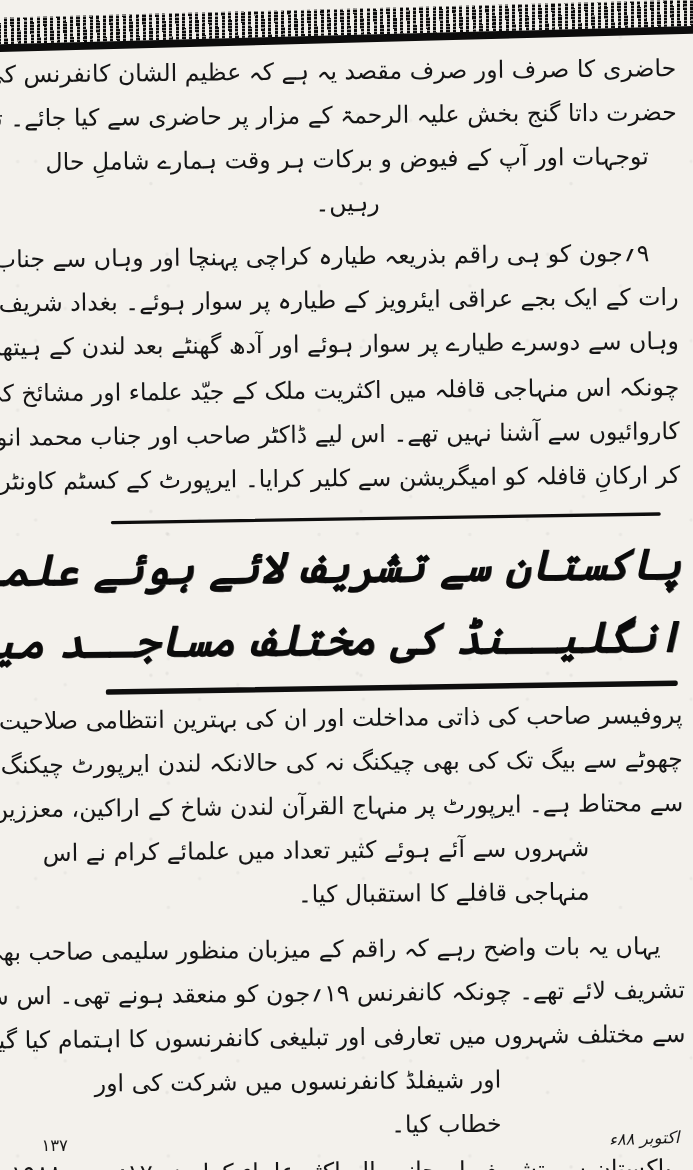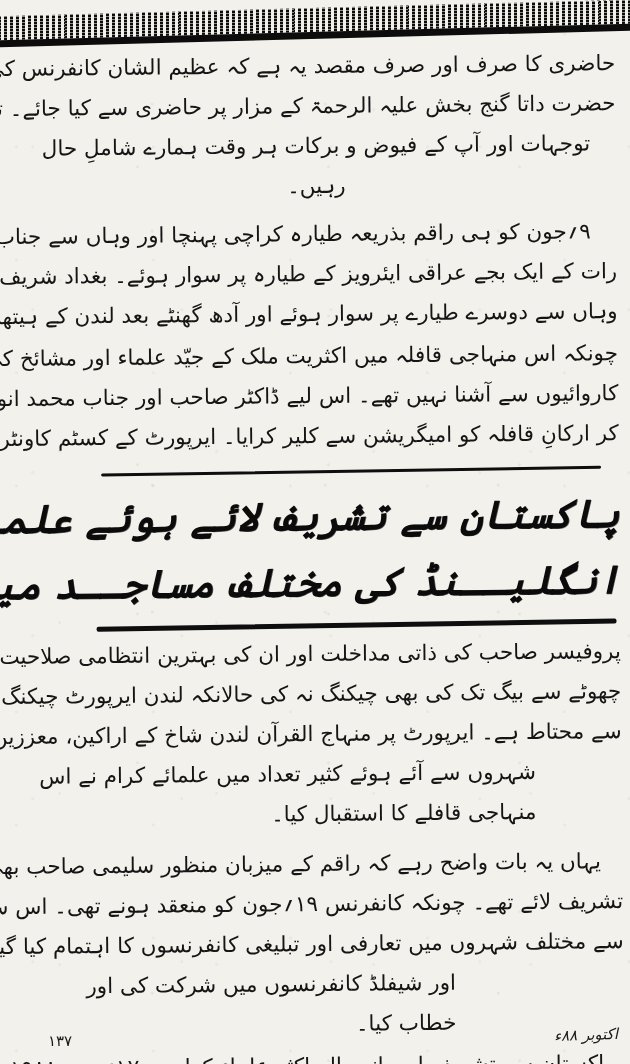--- a/index.html
+++ b/index.html
@@ -61,21 +61,21 @@
     color:#0b0b0b;
     text-shadow:0.6px 0.4px 0 rgba(10,10,10,.65);
     font-style:italic;
   }
   .after-heading{margin-top:6px;}
   .footer{
     position:absolute;left:0;right:0;top:1026px;height:30px;
     font-size:15px;color:#1a1a1a;
   }
   .footer .issue{position:absolute;right:12px;top:0;transform:rotate(-2deg);font-style:italic;}
-  .footer .pageno{position:absolute;left:48px;top:6px;letter-spacing:4px;}
+  .footer .pageno{position:absolute;left:38px;top:6px;letter-spacing:4px;}
 </style>
 </head>
 <body>
 
 <div class="paper-noise"></div>
 
 <div class="top-border"></div>
 
 <div class="scan-tilt">
 

